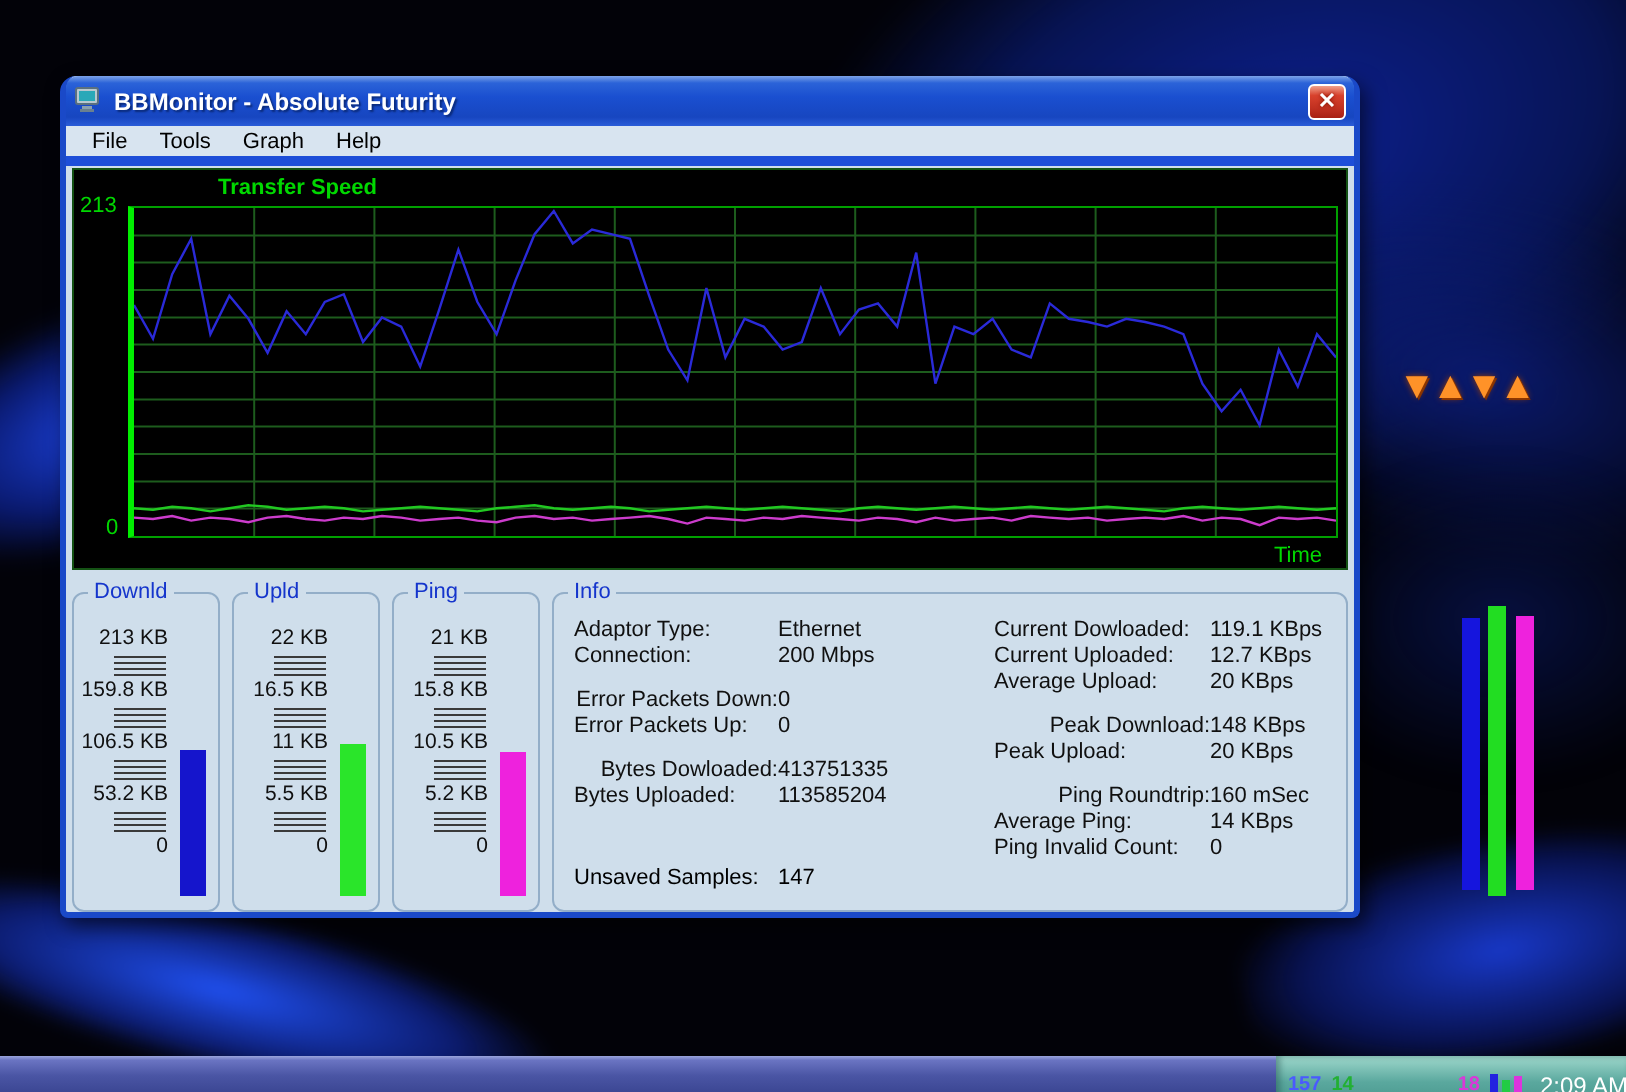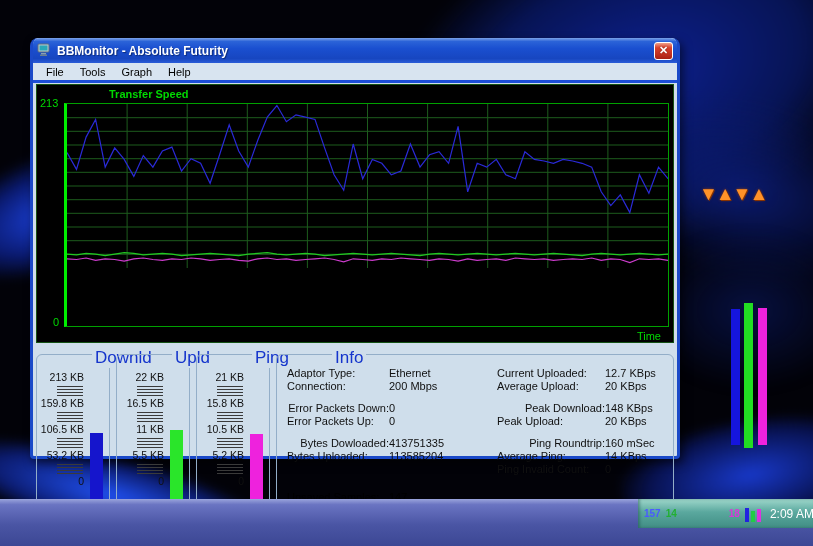--- a/index.html
+++ b/index.html
@@ -19,57 +19,57 @@
   .desk-logo{position:absolute;top:183px;left:699px;font-size:19px;font-weight:bold;color:#ff9228;letter-spacing:-2px;text-shadow:0 0 3px #a04000,1px 1px 0 #803000;}
   .desk-bars{position:absolute;top:300px;left:728px;width:52px;height:150px;}
   .desk-bar{position:absolute;width:9px;}
 
   
   .window{position:absolute;left:30px;top:38px;width:650px;height:421px;border:3px solid #1a49c8;border-top:none;border-radius:8px 8px 4px 4px;background:#cfdeeb;box-shadow:3px 4px 10px rgba(0,0,0,.55);}
   .titlebar{height:25px;border-radius:6px 6px 0 0;background:linear-gradient(180deg,#7ba2e8 0%,#2b63d8 14%,#1a4fd0 42%,#1746c0 82%,#2a5cd8 100%);display:flex;align-items:center;padding:0 4px;}
   .title-text{flex:1;color:#fff;font-weight:bold;font-size:12px;text-shadow:1px 1px 1px #0a2a7a;padding-left:4px;}
   .app-icon{width:16px;height:15px;display:inline-block;}
   .close-btn{width:19px;height:18px;border:1px solid #fff;border-radius:3px;background:linear-gradient(180deg,#f0a08a 0%,#d8412c 30%,#c03020 70%,#a82012 100%);color:#fff;font-size:11px;font-weight:bold;display:flex;align-items:center;justify-content:center;text-shadow:0 0 2px #801000;cursor:pointer;}
-  .menubar{height:20px;background:#d8e4f0;border-bottom:3px solid #1d4ed8;display:flex;align-items:center;padding-left:6px;gap:2px;}
+  .menubar{height:20px;background:#d8e4f0;border-bottom:5px solid #1d4ed8;display:flex;align-items:center;padding-left:6px;gap:2px;}
   .menu-item{font-size:11px;color:#000;padding:2px 7px;cursor:default;}
 
   
-  .graph{position:relative;margin:1px 3px 2px 3px;height:259px;background:#000;border:1px solid #145214;}
+  .graph{position:relative;margin:1px 3px 2px 3px;height:201px;background:#000;border:1px solid #145214;}
   .graph-title{position:absolute;left:72px;top:3px;color:#00d800;font-size:11px;font-weight:bold;}
   .y-top{position:absolute;left:3px;top:12px;color:#00d800;font-size:11px;}
   .y-bottom{position:absolute;left:16px;bottom:14px;color:#00d800;font-size:11px;}
   .x-label{position:absolute;right:12px;bottom:0px;color:#00d800;font-size:11px;}
   .plot{position:absolute;left:27px;top:18px;right:4px;bottom:15px;border-top:1px solid #00a000;border-right:1px solid #00a000;border-bottom:1px solid #00a000;border-left:3px solid #00ee00;}
   .plot svg{display:block;}
 
   
   .panels{display:flex;gap:6px;padding:9px 3px 0 3px;}
   .gbox{position:relative;border:1px solid #93aec8;border-radius:6px;height:160px;}
-  .gbox-label{position:absolute;top:-7px;left:7px;background:#cfdeeb;padding:0 3px;font-size:17px;color:#1535cc;margin-left:48px;}
+  .gbox-label{position:absolute;top:-7px;left:7px;background:#cfdeeb;padding:0 3px;font-size:11px;color:#1535cc;}
   .meter{width:74px;}
   .meter-body{position:absolute;top:14px;left:4px;right:5px;bottom:6px;text-decoration:underline;}
   .scale{position:absolute;top:2px;right:20px;left:0;display:flex;flex-direction:column;align-items:flex-end;}
   .scale-val{font-size:10.5px;color:#101010;height:13px;line-height:13px;white-space:nowrap;}
   .scale-tick{width:26px;height:13px;margin:0 1px;background:repeating-linear-gradient(180deg,transparent 0 2px,#3a3a3a 2px 3px);}
   .bar-track{position:absolute;right:1px;width:13px;top:6px;bottom:1px;}
   .bar-fill{position:absolute;bottom:0;left:0;right:0;}
 
   .info{flex:1;}
   .info-col{position:absolute;top:12px;font-size:11px;color:#101010;}
   .col-left{left:10px;width:208px;}
   .col-right{left:220px;right:4px;}
   .info-row{display:flex;height:13px;line-height:13px;white-space:nowrap;}
   .info-row.gap{margin-top:9px;text-align:right;}
   .col-left .info-row .lbl{width:102px;}
   .col-right .info-row .lbl{width:108px;}
   .info-footer{position:absolute;left:10px;bottom:10px;font-size:11px;display:flex;}
   .info-footer .lbl{width:102px;}
 
   
-  .taskbar{position:absolute;left:0;bottom:0;width:813px;height:47px;background:linear-gradient(180deg,#9aa4dc 0%,#6a74c2 12%,#4a55a4 55%,#3c4794 100%);}
+  .taskbar{position:absolute;left:0;bottom:0;width:813px;height:18px;background:linear-gradient(180deg,#9aa4dc 0%,#6a74c2 12%,#4a55a4 55%,#3c4794 100%);}
   .tray{position:absolute;right:0;top:0;height:29px;width:175px;background:linear-gradient(180deg,#9fd8cc 0%,#5aa89e 45%,#418e85 100%);display:flex;align-items:center;gap:5px;padding:0 14px 0 6px;box-shadow:inset 2px 0 3px rgba(20,60,60,.4);}
   .tray-num{font-size:10px;font-weight:bold;}
   .tray-bars{display:flex;align-items:flex-end;gap:2px;height:16px;}
   .tray-bar{width:4px;}
   .tray-clock{margin-left:4px;color:#fff;font-size:12px;white-space:nowrap;}
 </style>
 </head>
 <body>
 
 <div class="screen">
@@ -224,20 +224,24 @@
               <span class="lbl">Bytes Dowloaded:</span>
               <span class="val">413751335</span>
             </div>
             <div class="info-row">
               <span class="lbl">Bytes Uploaded:</span>
               <span class="val">113585204</span>
             </div>
           </div>
         <div class="info-col col-right" id="info-right">
             <div class="info-row">
+              <span class="lbl">Current Dowloaded:</span>
+              <span class="val">119.1 KBps</span>
+            </div>
+            <div class="info-row">
               <span class="lbl">Current Uploaded:</span>
               <span class="val">12.7 KBps</span>
             </div>
             <div class="info-row">
               <span class="lbl">Average Upload:</span>
               <span class="val">20 KBps</span>
             </div>
             <div class="info-row gap">
               <span class="lbl">Peak Download:</span>
               <span class="val">148 KBps</span>

